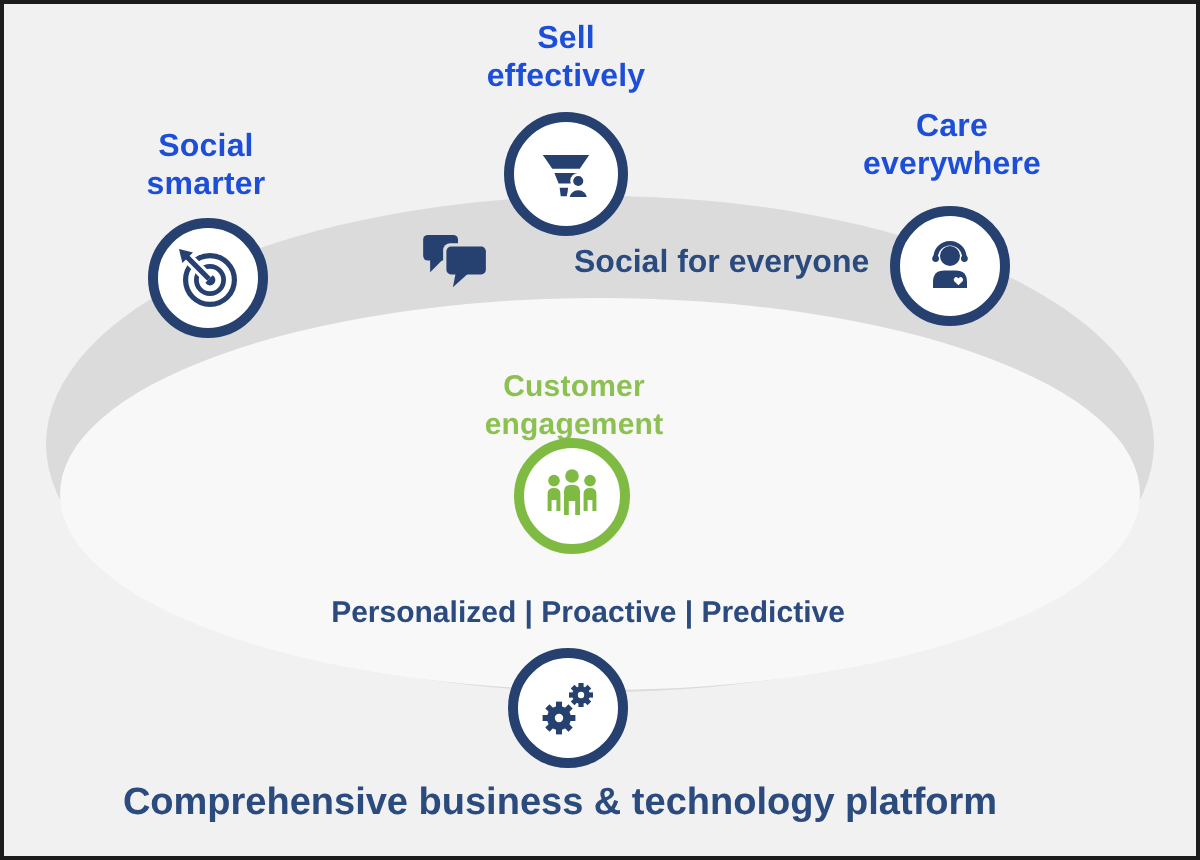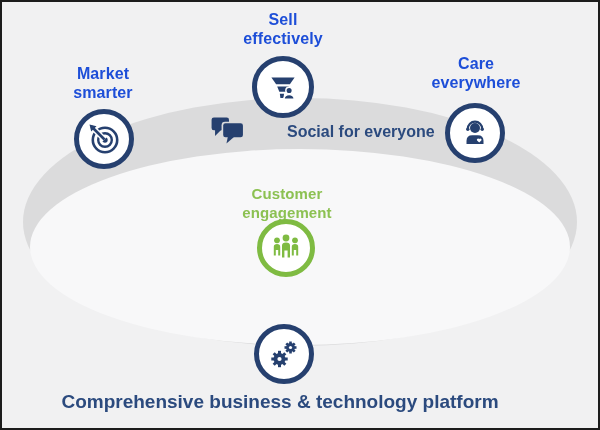--- a/index.html
+++ b/index.html
@@ -33,21 +33,21 @@
 </head>
 <body>
 
 <div id="stage">
 
   <svg class="band-svg" width="600" height="430" viewBox="0 0 600 430">
     <ellipse cx="298" cy="220" rx="277" ry="124" fill="#dbdbdc"></ellipse>
     <ellipse cx="298" cy="245" rx="270" ry="98" fill="#f8f8f9"></ellipse>
   </svg>
 
-  <div class="node-label" style="left:31px;top:62px;width:140px;">Market
+  <div class="node-label" style="left:31px;top:62px;width:140px;">Social
 smarter</div>
   <div class="circle" style="left:72px;top:107px;width:60px;height:60px;">
     <span>
       <svg width="36" height="36" viewBox="0 0 36 36">
         <circle cx="19" cy="19" r="12.2" fill="none" stroke="#26406f" stroke-width="2.6"></circle>
         <circle cx="19" cy="19" r="6.8" fill="none" stroke="#26406f" stroke-width="2.4"></circle>
         <circle cx="19" cy="19" r="2.7" fill="#26406f"></circle>
         <line x1="5" y1="5" x2="18.5" y2="18.5" stroke="#ffffff" stroke-width="5.5"></line>
         <line x1="5.5" y1="5.5" x2="18.5" y2="18.5" stroke="#26406f" stroke-width="2.6"></line>
         <polygon points="3.5,3.5 10.5,5.2 5.2,10.5" fill="#26406f"></polygon>
@@ -105,20 +105,21 @@
         <circle cx="9" cy="10.3" r="2.9" fill="#7fbb42"></circle>
         <path d="M5.8 25.5 L5.8 16.8 Q5.8 14 9 14 Q12.2 14 12.2 16.8 L12.2 25.5 L10.2 25.5 L10.2 20 L7.8 20 L7.8 25.5 Z" fill="#7fbb42"></path>
         <circle cx="27" cy="10.3" r="2.9" fill="#7fbb42"></circle>
         <path d="M23.8 25.5 L23.8 16.8 Q23.8 14 27 14 Q30.2 14 30.2 16.8 L30.2 25.5 L28.2 25.5 L28.2 20 L25.8 20 L25.8 25.5 Z" fill="#7fbb42"></path>
         <circle cx="18" cy="8" r="3.4" fill="#7fbb42"></circle>
         <path d="M14 27.5 L14 15.6 Q14 12.4 18 12.4 Q22 12.4 22 15.6 L22 27.5 L19.6 27.5 L19.6 20.5 L16.4 20.5 L16.4 27.5 Z" fill="#7fbb42"></path>
       </svg>
     </span>
   </div>
 
+  <div class="caption" style="left:122px;top:296px;width:340px;font-size:15px;">Personalized | Proactive | Predictive</div>
 
   <div class="circle" style="left:252px;top:322px;width:60px;height:60px;">
     <span>
       <svg width="36" height="36" viewBox="0 0 36 36">
         <g stroke="#26406f" stroke-width="3">
           <line x1="13.5" y1="23" x2="21.7" y2="23"></line>
           <line x1="13.5" y1="23" x2="19.3" y2="28.8"></line>
           <line x1="13.5" y1="23" x2="13.5" y2="31.2"></line>
           <line x1="13.5" y1="23" x2="7.7" y2="28.8"></line>
           <line x1="13.5" y1="23" x2="5.3" y2="23"></line>

